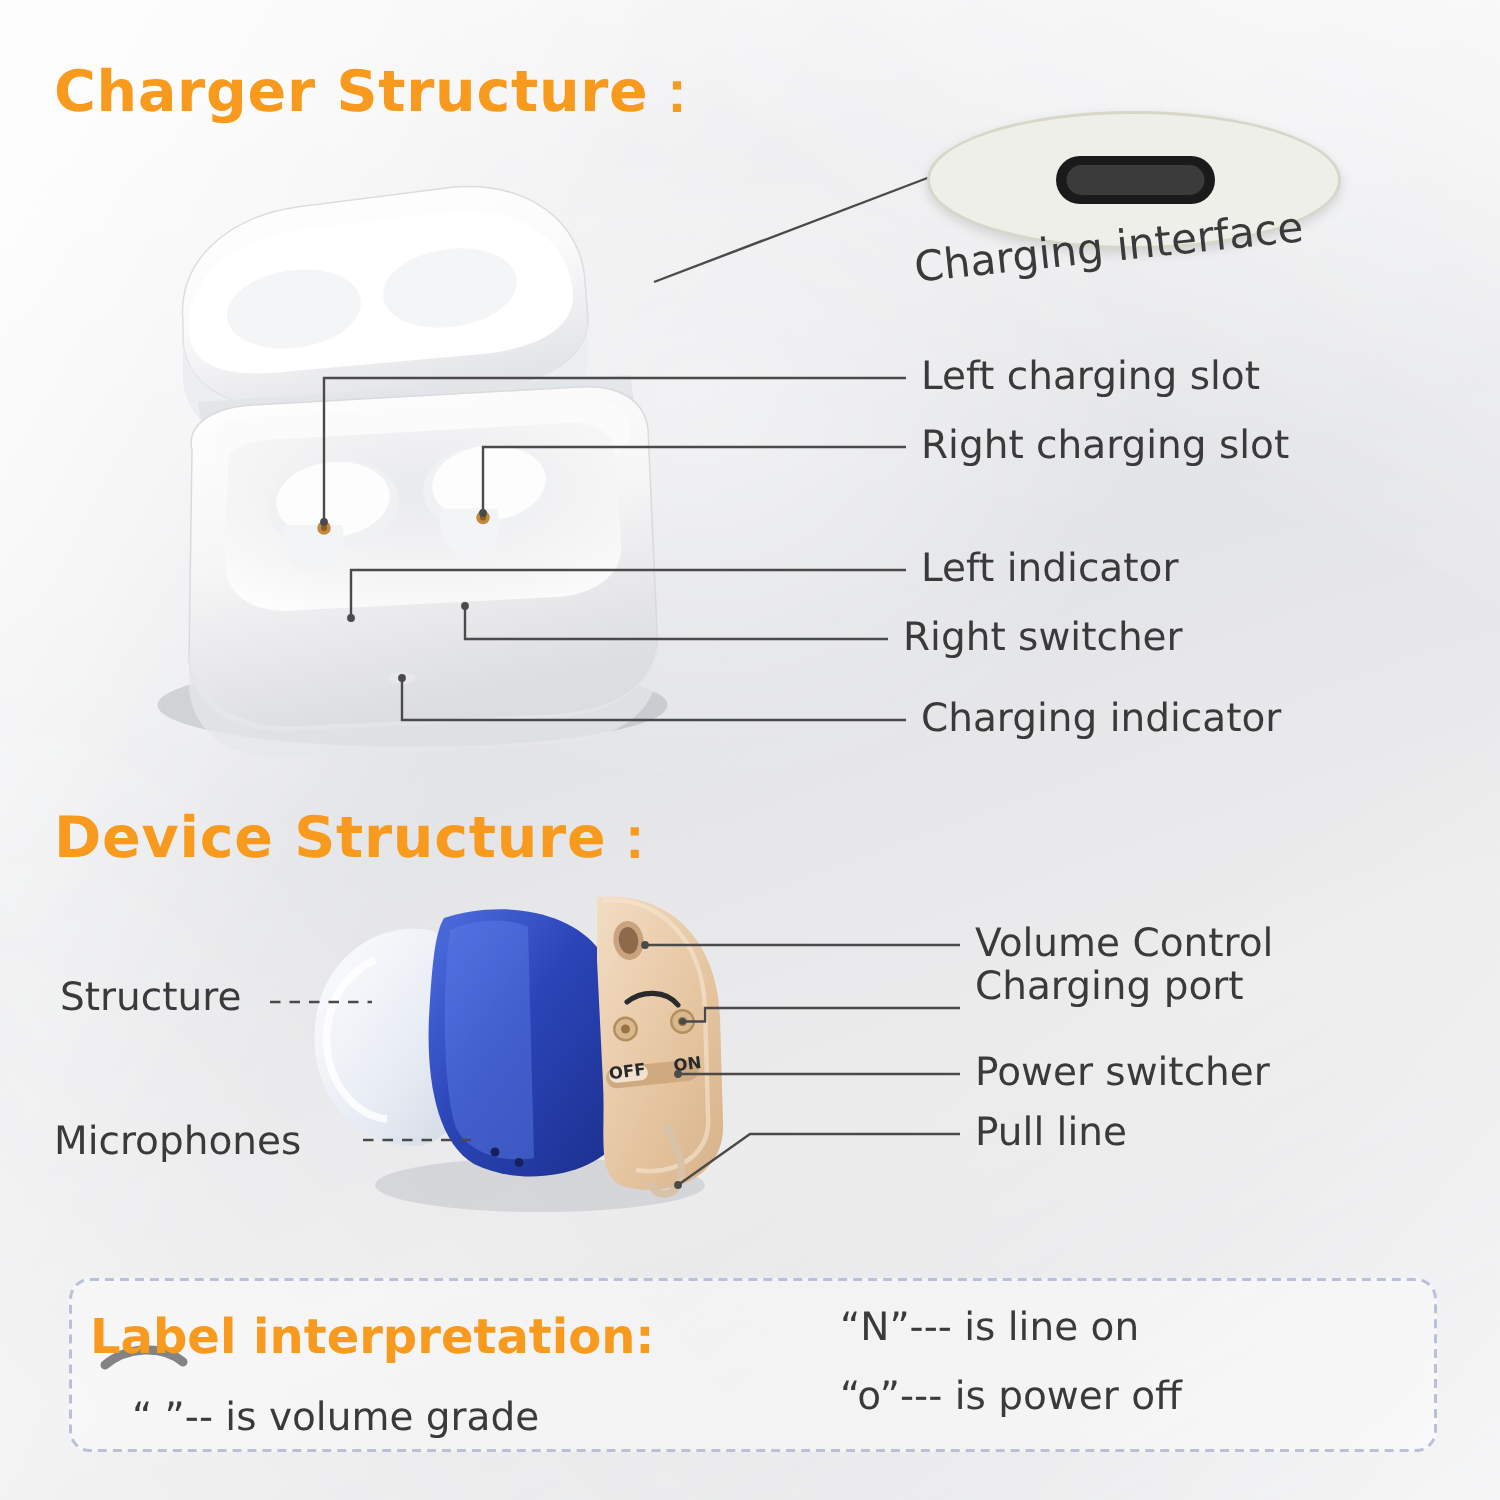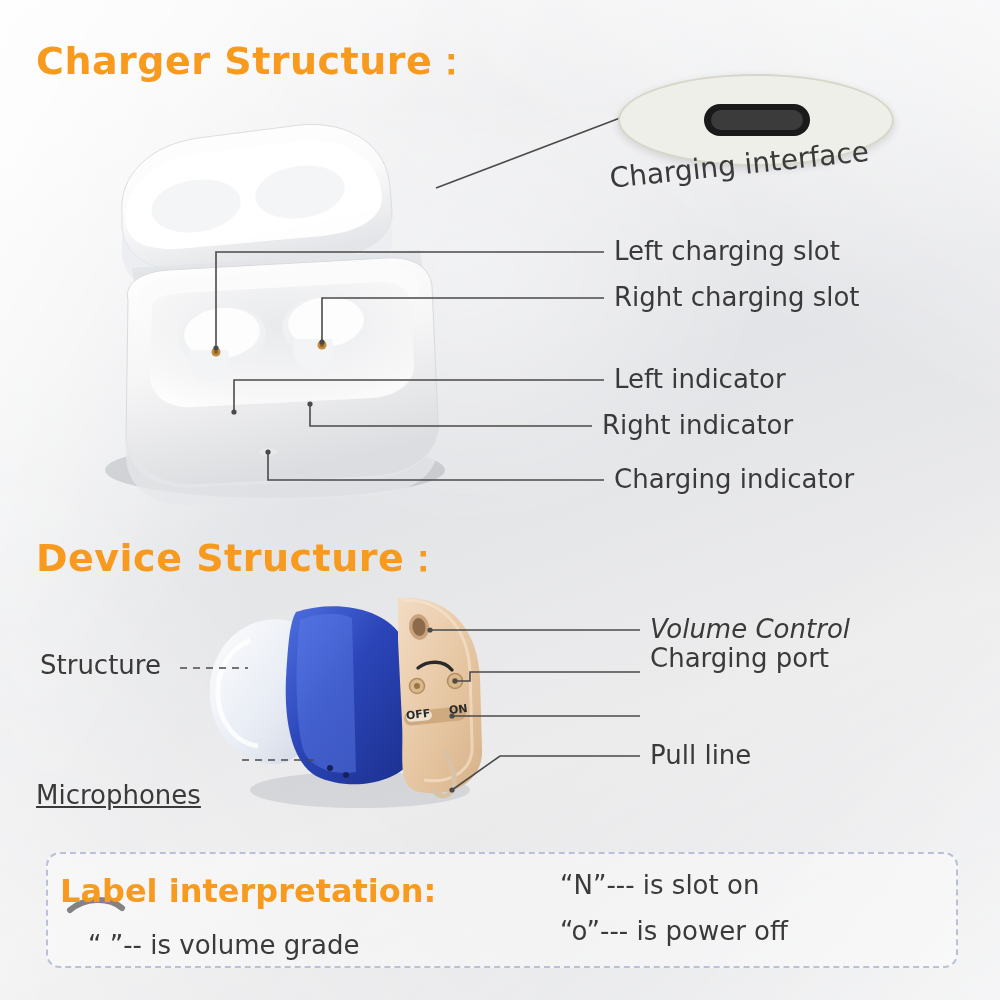--- a/index.html
+++ b/index.html
@@ -350,32 +350,33 @@
       <ellipse cx="136" cy="44" rx="134" ry="43" fill="none"></ellipse>
       <rect x="84" y="28" width="106" height="32" rx="16" fill="#1a1a1a"></rect>
       <rect x="91" y="34" width="92" height="20" rx="10" fill="#3b3b3b"></rect>
     </svg>
   </div>
   <div class="charging-interface-text">Charging interface</div>
 
   <div class="callout-label" style="left:614px; top:236px;">Left charging slot</div>
   <div class="callout-label" style="left:614px; top:282px;">Right charging slot</div>
   <div class="callout-label" style="left:614px; top:364px;">Left indicator</div>
-  <div class="callout-label" style="left:602px; top:410px;">Right indicator</div>
+  <div class="callout-label" style="left:602px; top:410px;">Right switcher</div>
   <div class="callout-label" style="left:614px; top:464px;">Charging indicator</div>
 
   <div class="callout-label" style="left:40px; top:650px;">Structure</div>
-  <div class="callout-label" style="left:36px; top:780px;text-decoration:underline;">Microphones</div>
-  <div class="callout-label" style="left:650px; top:614px;font-style:italic;">Volume Control</div>
+  <div class="callout-label" style="left:36px; top:746px;">Microphones</div>
+  <div class="callout-label" style="left:650px; top:614px;">Volume Control</div>
   <div class="callout-label" style="left:650px; top:643px;">Charging port</div>
+  <div class="callout-label" style="left:650px; top:700px;">Power switcher</div>
   <div class="callout-label" style="left:650px; top:740px;">Pull line</div>
 
   <div style="position:absolute; left:406px; top:708px; font-size:11px; color:#2a2a2a; font-weight:bold; transform:rotate(-7deg);">OFF</div>
   <div style="position:absolute; left:449px; top:703px; font-size:11px; color:#2a2a2a; font-weight:bold; transform:rotate(-7deg);">ON</div>
 
   <div class="legend-box">
     <div class="legend-title">Label interpretation:</div>
     <div class="legend-vol">“      ”-- is volume grade</div>
-    <div class="legend-on">“N”--- is slot on</div>
+    <div class="legend-on">“N”--- is line on</div>
     <div class="legend-off">“o”--- is power off</div>
   </div>
 
 </div>
 
 </body></html>

